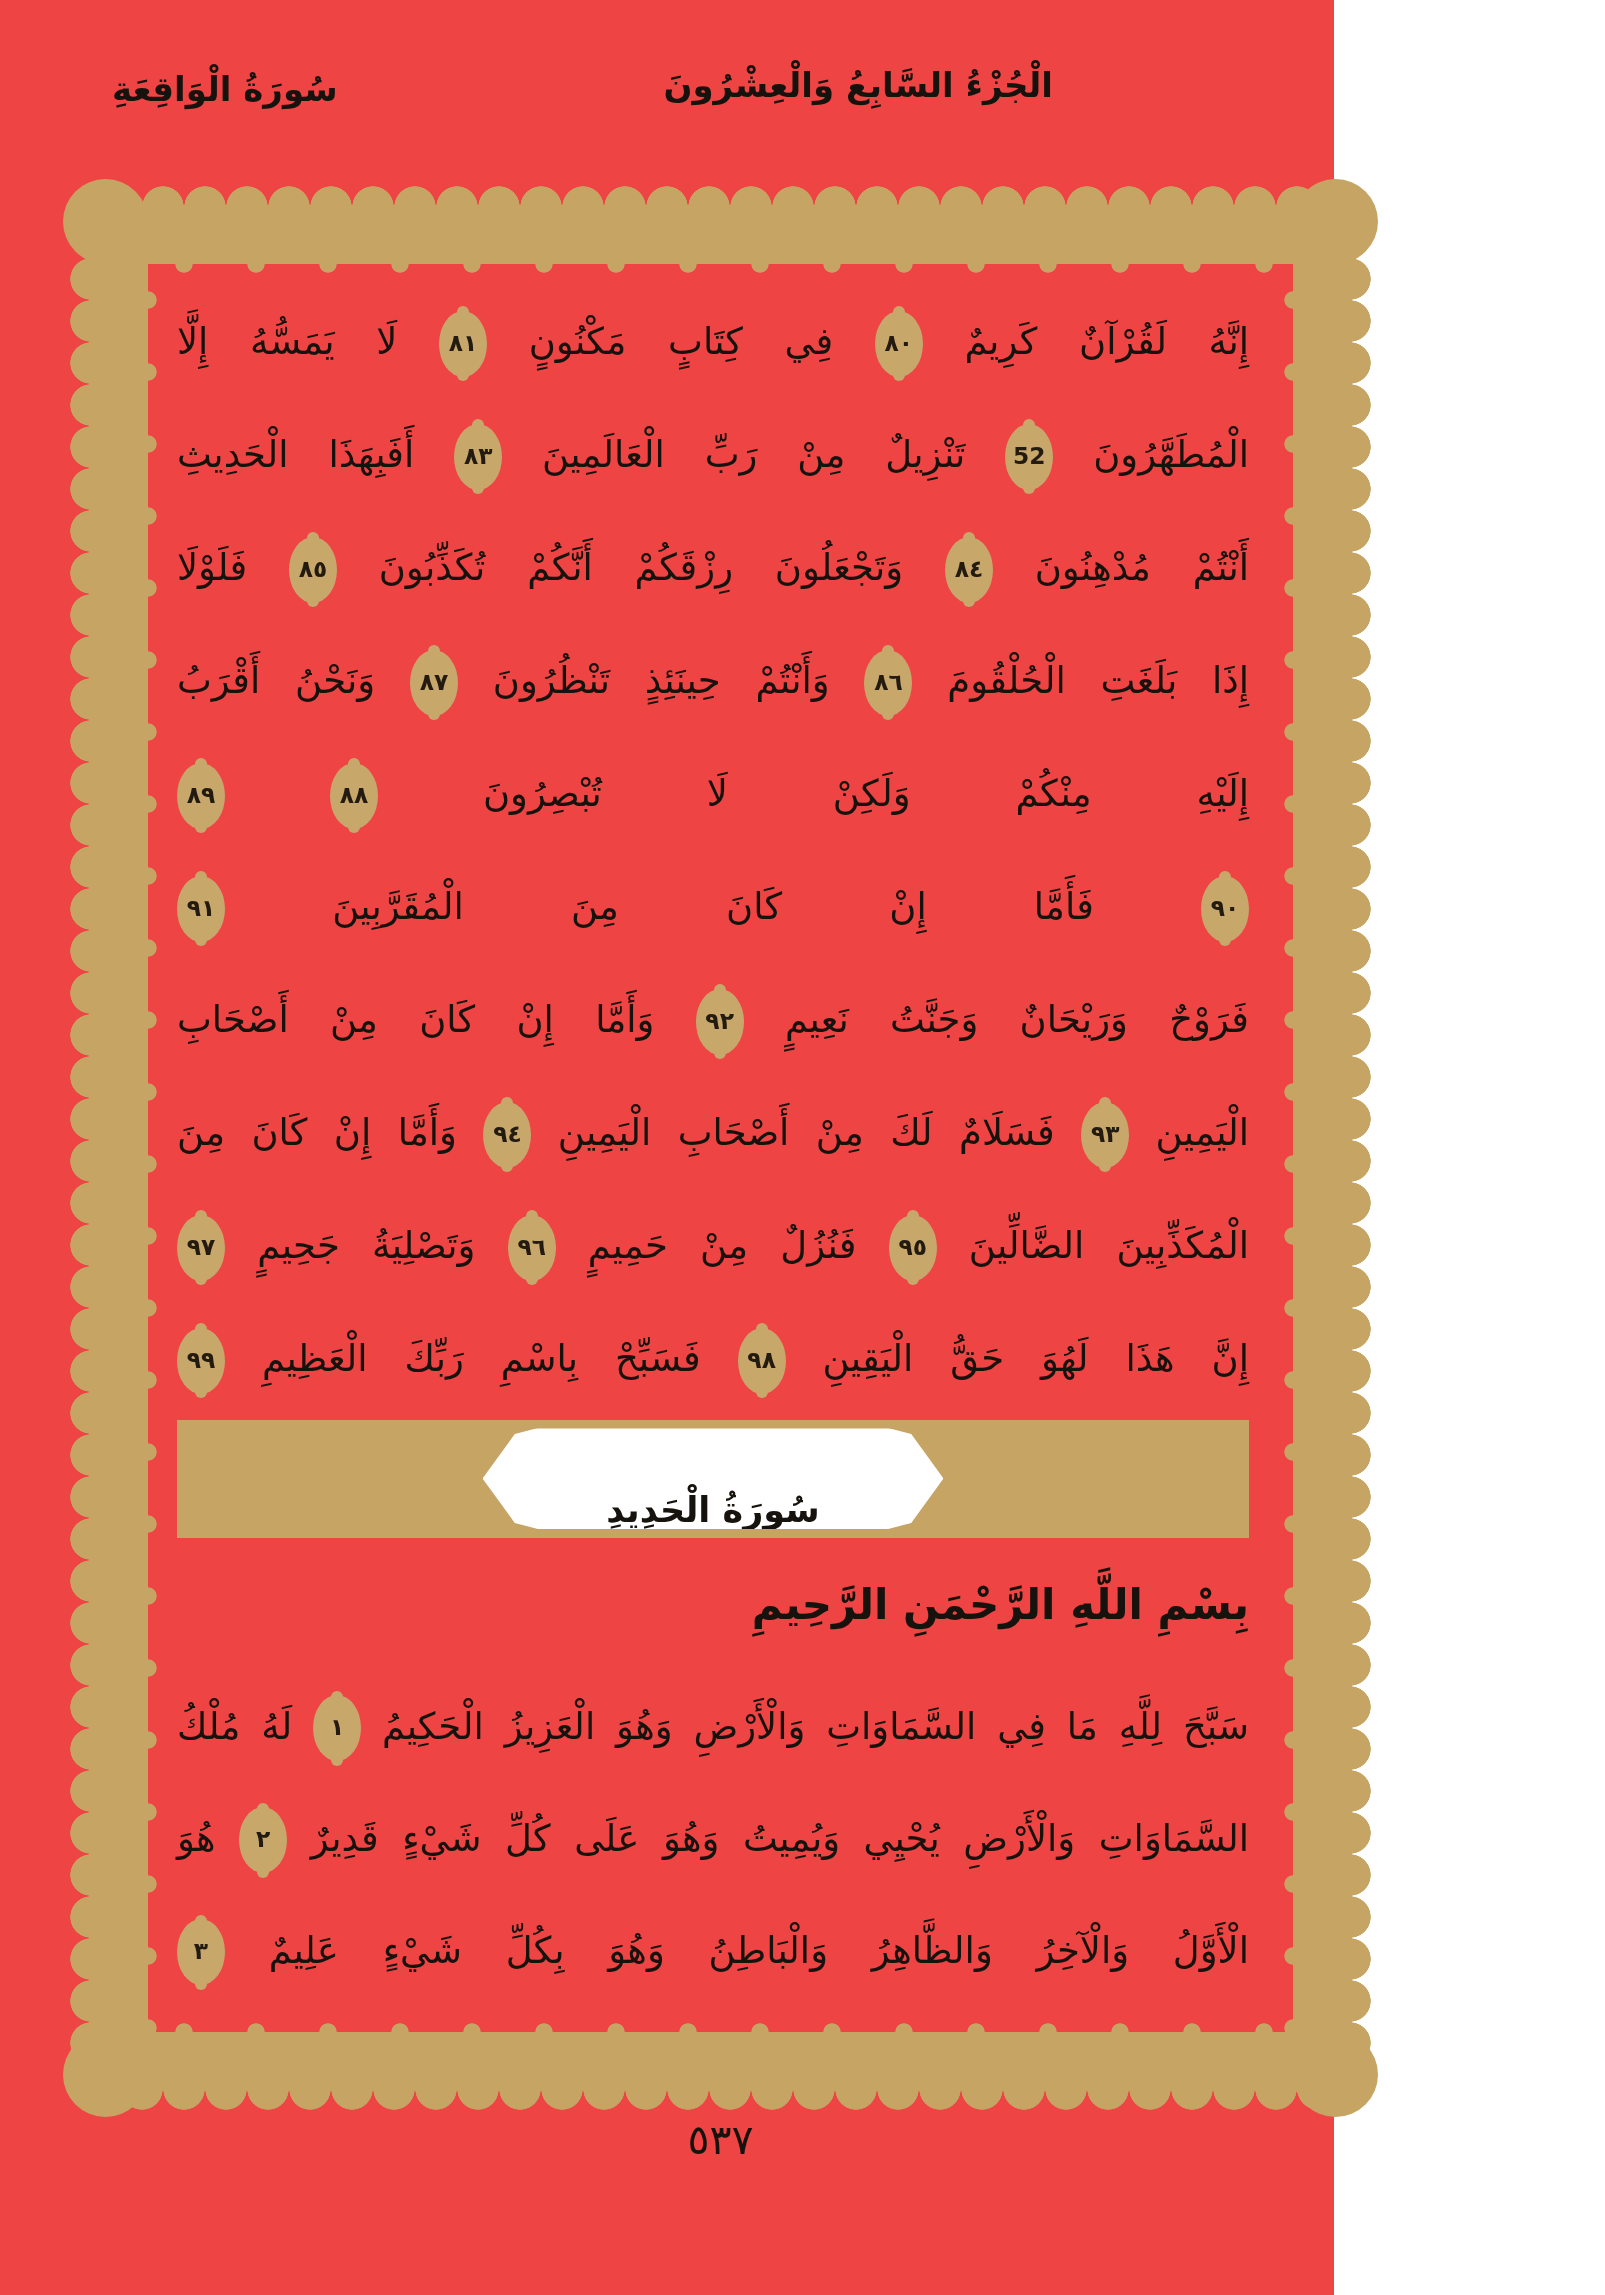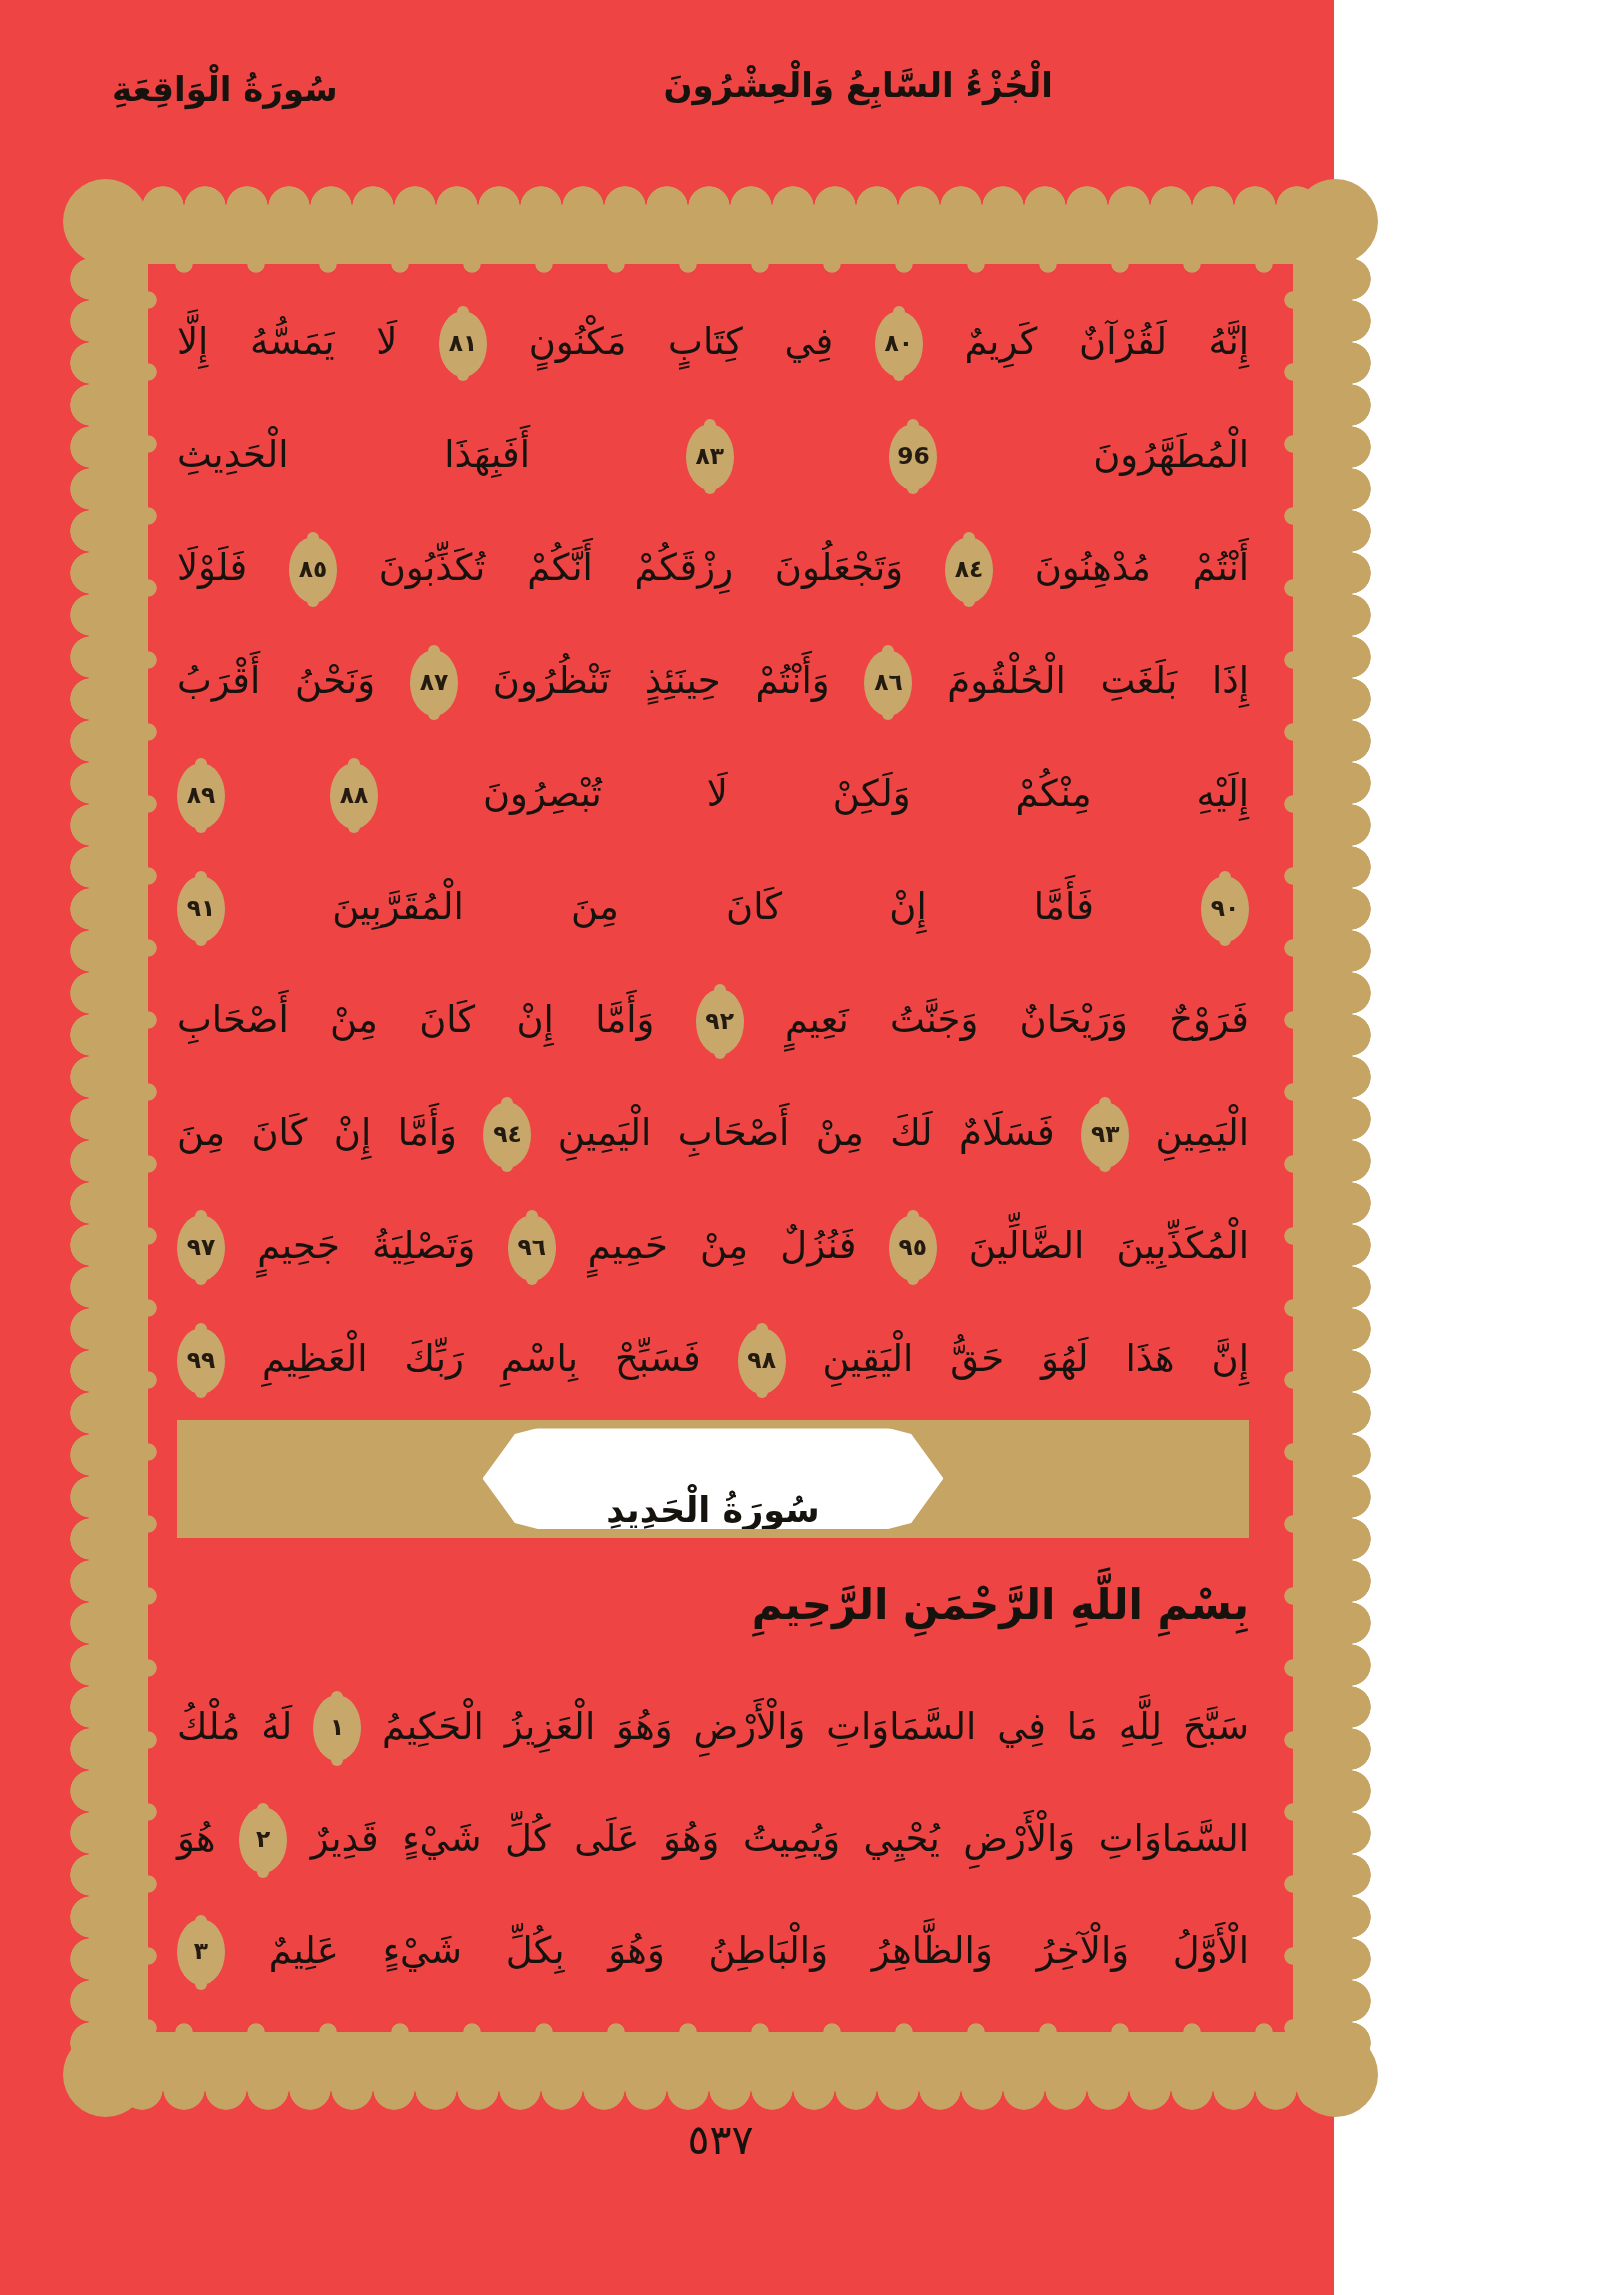--- a/index.html
+++ b/index.html
@@ -123,21 +123,21 @@
     <div class="isc top"></div>
     <div class="isc bottom"></div>
     <div class="isc left"></div>
     <div class="isc right"></div>
   </div>
 
   <div class="text-area" dir="rtl">
 
     <div class="lines waqiah">
         <div class="qline"><span class="qtext">إِنَّهُ لَقُرْآنٌ كَرِيمٌ</span> <span class="vmark"><span class="vnum">٨٠</span></span> <span class="qtext">فِي كِتَابٍ مَكْنُونٍ</span> <span class="vmark"><span class="vnum">٨١</span></span> <span class="qtext">لَا يَمَسُّهُ إِلَّا</span></div>
-        <div class="qline"><span class="qtext">الْمُطَهَّرُونَ</span> <span class="vmark"><span class="vnum">96</span></span>  <span class="vmark"><span class="vnum">٨٣</span></span> <span class="qtext">أَفَبِهَذَا الْحَدِيثِ</span></div>
+        <div class="qline"><span class="qtext">الْمُطَهَّرُونَ</span> <span class="vmark"><span class="vnum">52</span></span> <span class="qtext">تَنْزِيلٌ مِنْ رَبِّ الْعَالَمِينَ</span> <span class="vmark"><span class="vnum">٨٣</span></span> <span class="qtext">أَفَبِهَذَا الْحَدِيثِ</span></div>
         <div class="qline"><span class="qtext">أَنْتُمْ مُدْهِنُونَ</span> <span class="vmark"><span class="vnum">٨٤</span></span> <span class="qtext">وَتَجْعَلُونَ رِزْقَكُمْ أَنَّكُمْ تُكَذِّبُونَ</span> <span class="vmark"><span class="vnum">٨٥</span></span> <span class="qtext">فَلَوْلَا</span></div>
         <div class="qline"><span class="qtext">إِذَا بَلَغَتِ الْحُلْقُومَ</span> <span class="vmark"><span class="vnum">٨٦</span></span> <span class="qtext">وَأَنْتُمْ حِينَئِذٍ تَنْظُرُونَ</span> <span class="vmark"><span class="vnum">٨٧</span></span> <span class="qtext">وَنَحْنُ أَقْرَبُ</span></div>
         <div class="qline"><span class="qtext">إِلَيْهِ مِنْكُمْ وَلَكِنْ لَا تُبْصِرُونَ</span> <span class="vmark"><span class="vnum">٨٨</span></span>  <span class="vmark"><span class="vnum">٨٩</span></span></div>
         <div class="qline"> <span class="vmark"><span class="vnum">٩٠</span></span> <span class="qtext">فَأَمَّا إِنْ كَانَ مِنَ الْمُقَرَّبِينَ</span> <span class="vmark"><span class="vnum">٩١</span></span></div>
         <div class="qline"><span class="qtext">فَرَوْحٌ وَرَيْحَانٌ وَجَنَّتُ نَعِيمٍ</span> <span class="vmark"><span class="vnum">٩٢</span></span> <span class="qtext">وَأَمَّا إِنْ كَانَ مِنْ أَصْحَابِ</span></div>
         <div class="qline"><span class="qtext">الْيَمِينِ</span> <span class="vmark"><span class="vnum">٩٣</span></span> <span class="qtext">فَسَلَامٌ لَكَ مِنْ أَصْحَابِ الْيَمِينِ</span> <span class="vmark"><span class="vnum">٩٤</span></span> <span class="qtext">وَأَمَّا إِنْ كَانَ مِنَ</span></div>
         <div class="qline"><span class="qtext">الْمُكَذِّبِينَ الضَّالِّينَ</span> <span class="vmark"><span class="vnum">٩٥</span></span> <span class="qtext">فَنُزُلٌ مِنْ حَمِيمٍ</span> <span class="vmark"><span class="vnum">٩٦</span></span> <span class="qtext">وَتَصْلِيَةُ جَحِيمٍ</span> <span class="vmark"><span class="vnum">٩٧</span></span></div>
         <div class="qline"><span class="qtext">إِنَّ هَذَا لَهُوَ حَقُّ الْيَقِينِ</span> <span class="vmark"><span class="vnum">٩٨</span></span> <span class="qtext">فَسَبِّحْ بِاسْمِ رَبِّكَ الْعَظِيمِ</span> <span class="vmark"><span class="vnum">٩٩</span></span></div>
       </div>
 

